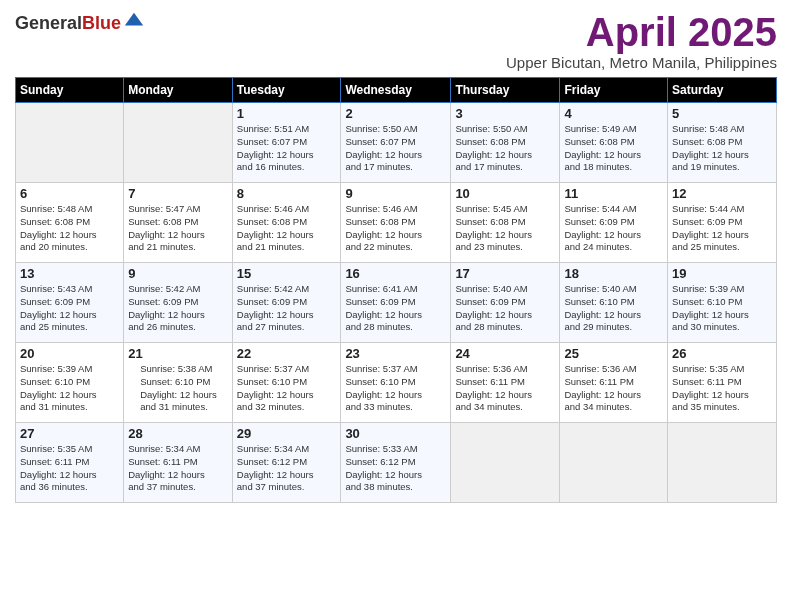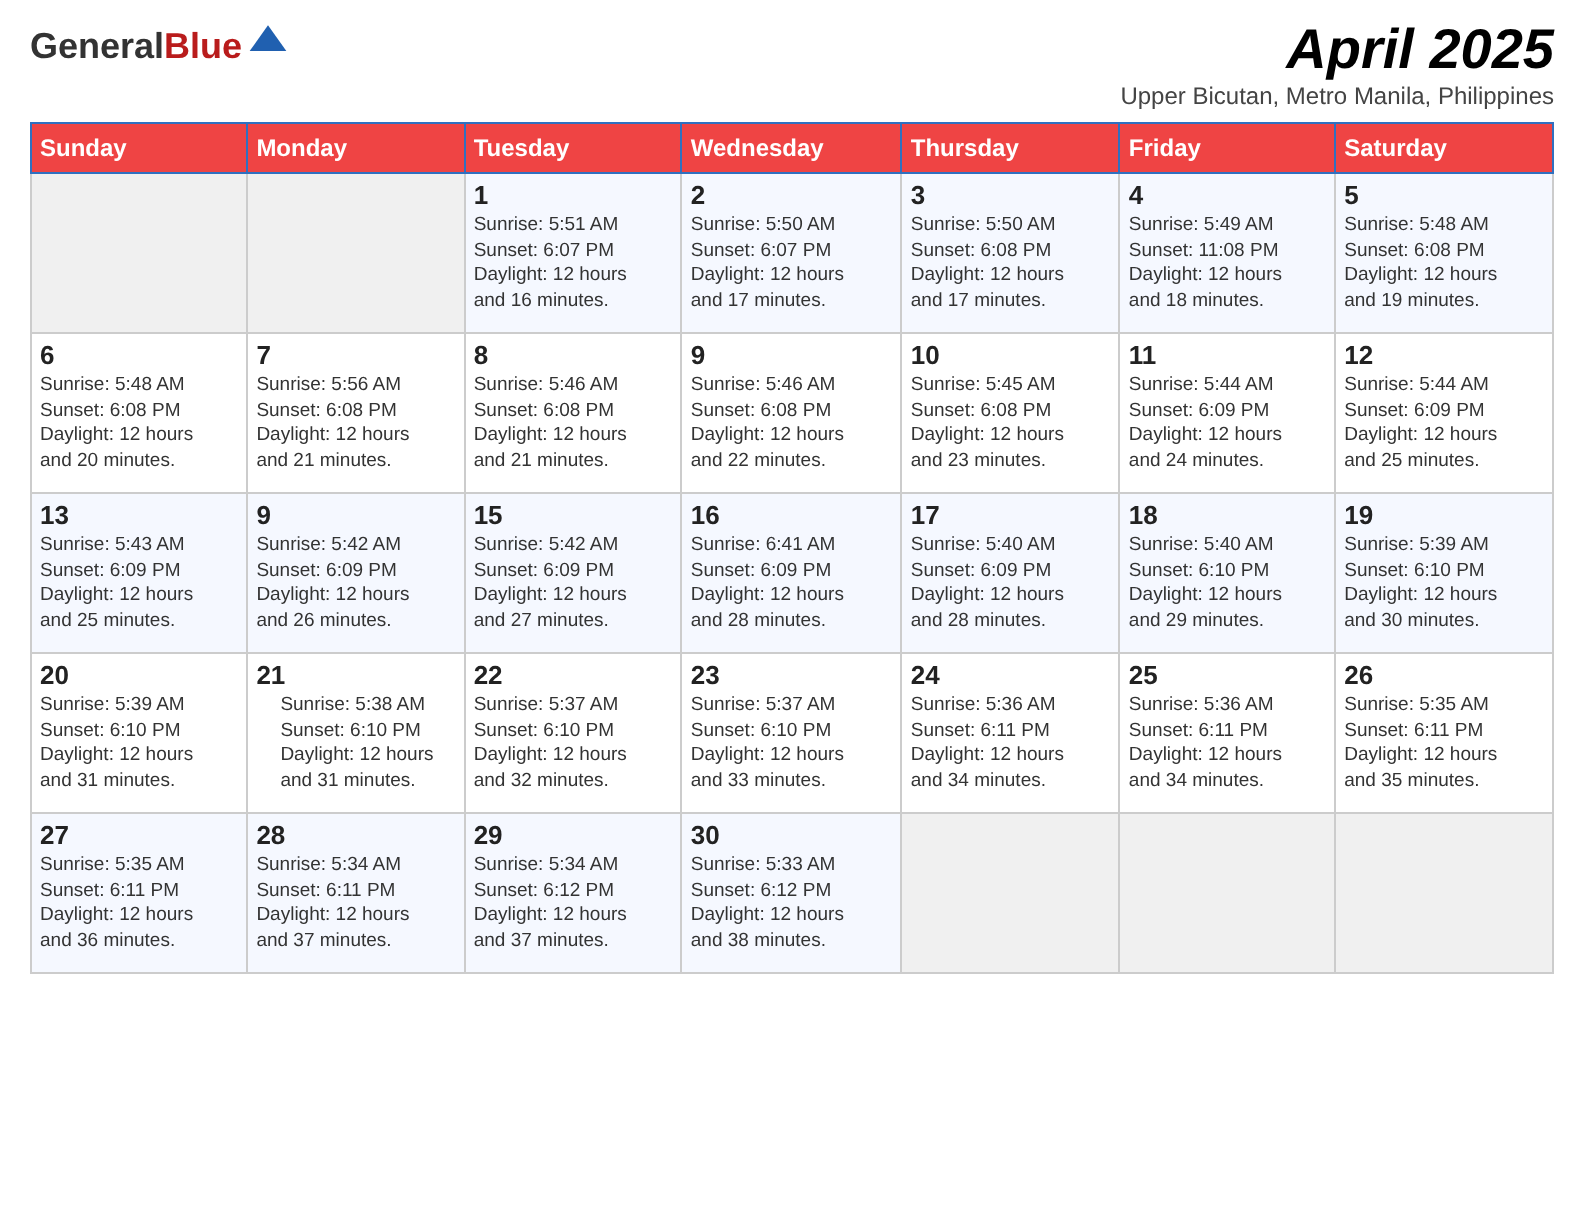--- a/index.html
+++ b/index.html
@@ -39,37 +39,36 @@
     .logo-icon {
       width: 22px;
       height: 22px;
       margin-left: 2px;
       margin-top: -8px;
     }
     .title-area {
       text-align: right;
     }
     .month-title {
-      font-size: 28px;
-      font-weight: bold;
-      color: #000000;
+      font-size: 40px;
+      font-weight: bold;
+      color: #701a75;
       line-height: 1.1;
-      font-style: italic;
     }
     .location-title {
-      font-size: 12px;
+      font-size: 15px;
       color: #444;
     }
     .calendar-table {
       width: 100%;
       border-collapse: collapse;
       border: 1px solid #ccc;
     }
     .calendar-table th {
-      background-color: #ef4444;
+      background-color: #000000;
       color: #fff;
       font-size: 12px;
       font-weight: bold;
       padding: 5px 4px;
       text-align: left;
       border: 1px solid #3070c0;
     }
     .calendar-table td {
       vertical-align: top;
       border: 1px solid #ccc;
@@ -152,21 +151,21 @@
         <td>
           <span class="day-number">3</span>
           <div class="day-info" style="white-space: pre-line;">Sunrise: 5:50 AM
 Sunset: 6:08 PM
 Daylight: 12 hours
 and 17 minutes.</div>
         </td>
         <td>
           <span class="day-number">4</span>
           <div class="day-info" style="white-space: pre-line;">Sunrise: 5:49 AM
-Sunset: 11:08 PM
+Sunset: 6:08 PM
 Daylight: 12 hours
 and 18 minutes.</div>
         </td>
         <td>
           <span class="day-number">5</span>
           <div class="day-info" style="white-space: pre-line;">Sunrise: 5:48 AM
 Sunset: 6:08 PM
 Daylight: 12 hours
 and 19 minutes.</div>
         </td>
@@ -174,21 +173,21 @@
       <tr>
         <td>
           <span class="day-number">6</span>
           <div class="day-info" style="white-space: pre-line;">Sunrise: 5:48 AM
 Sunset: 6:08 PM
 Daylight: 12 hours
 and 20 minutes.</div>
         </td>
         <td>
           <span class="day-number">7</span>
-          <div class="day-info" style="white-space: pre-line;">Sunrise: 5:56 AM
+          <div class="day-info" style="white-space: pre-line;">Sunrise: 5:47 AM
 Sunset: 6:08 PM
 Daylight: 12 hours
 and 21 minutes.</div>
         </td>
         <td>
           <span class="day-number">8</span>
           <div class="day-info" style="white-space: pre-line;">Sunrise: 5:46 AM
 Sunset: 6:08 PM
 Daylight: 12 hours
 and 21 minutes.</div>

